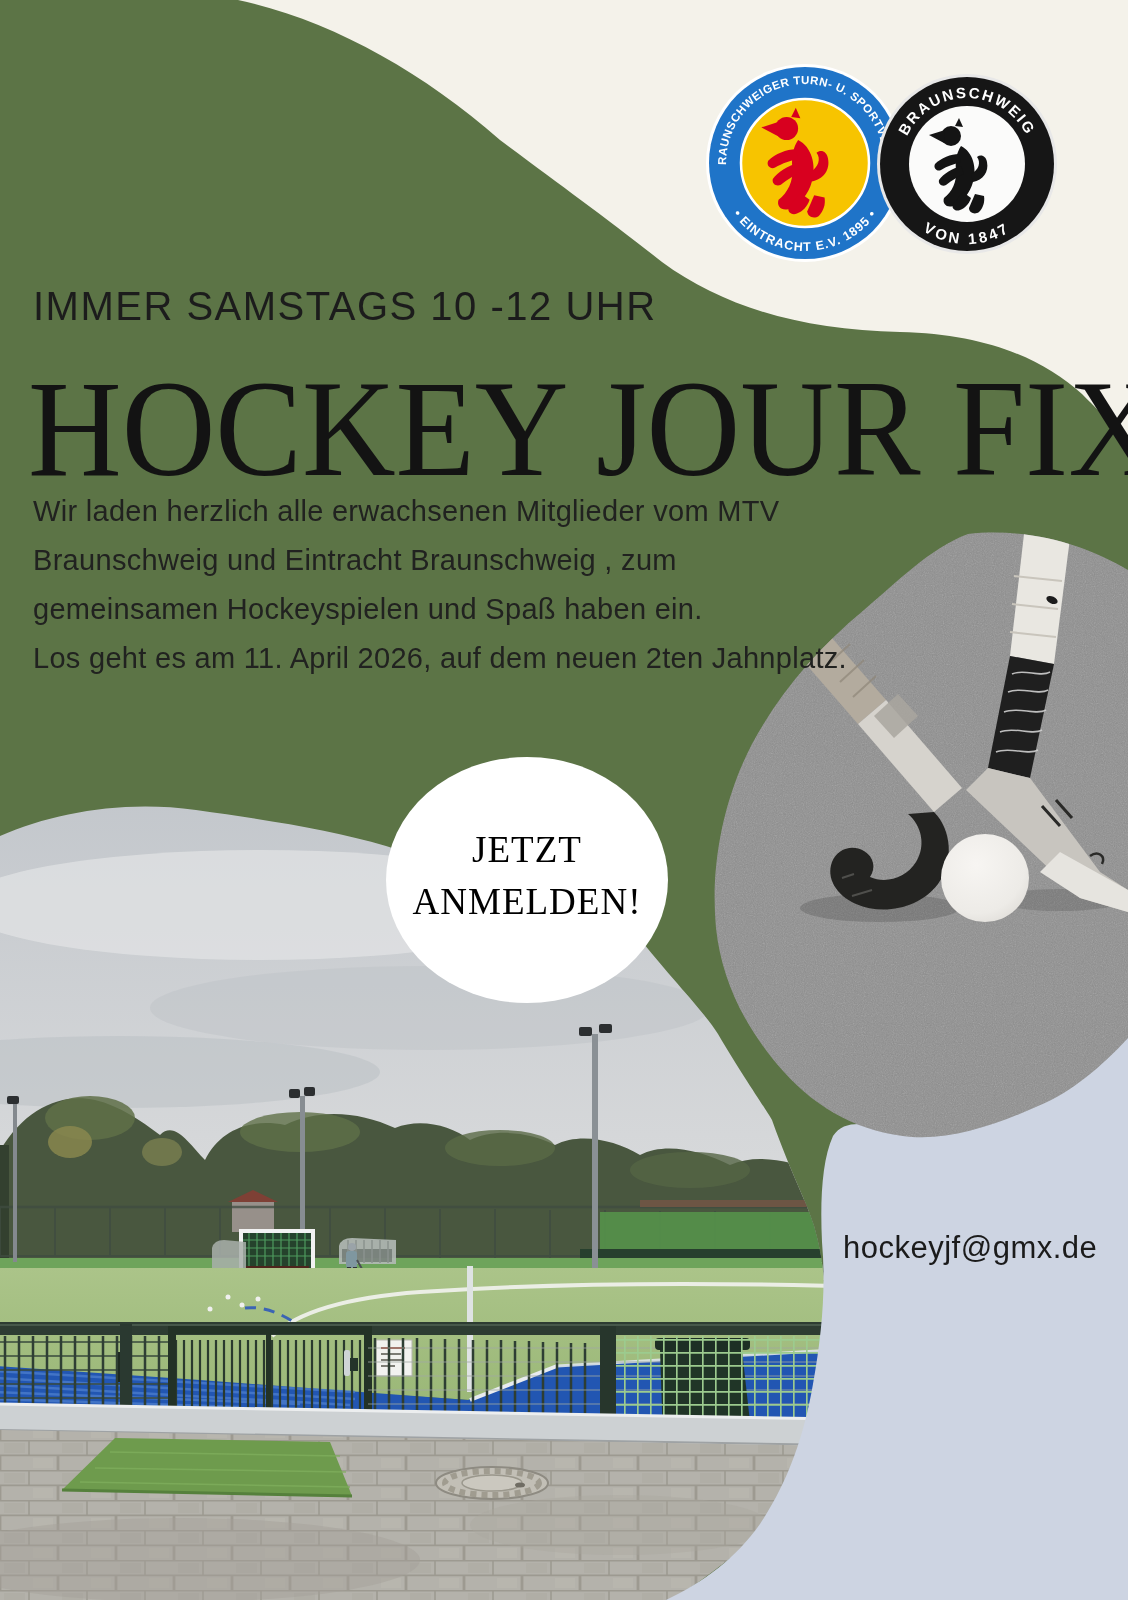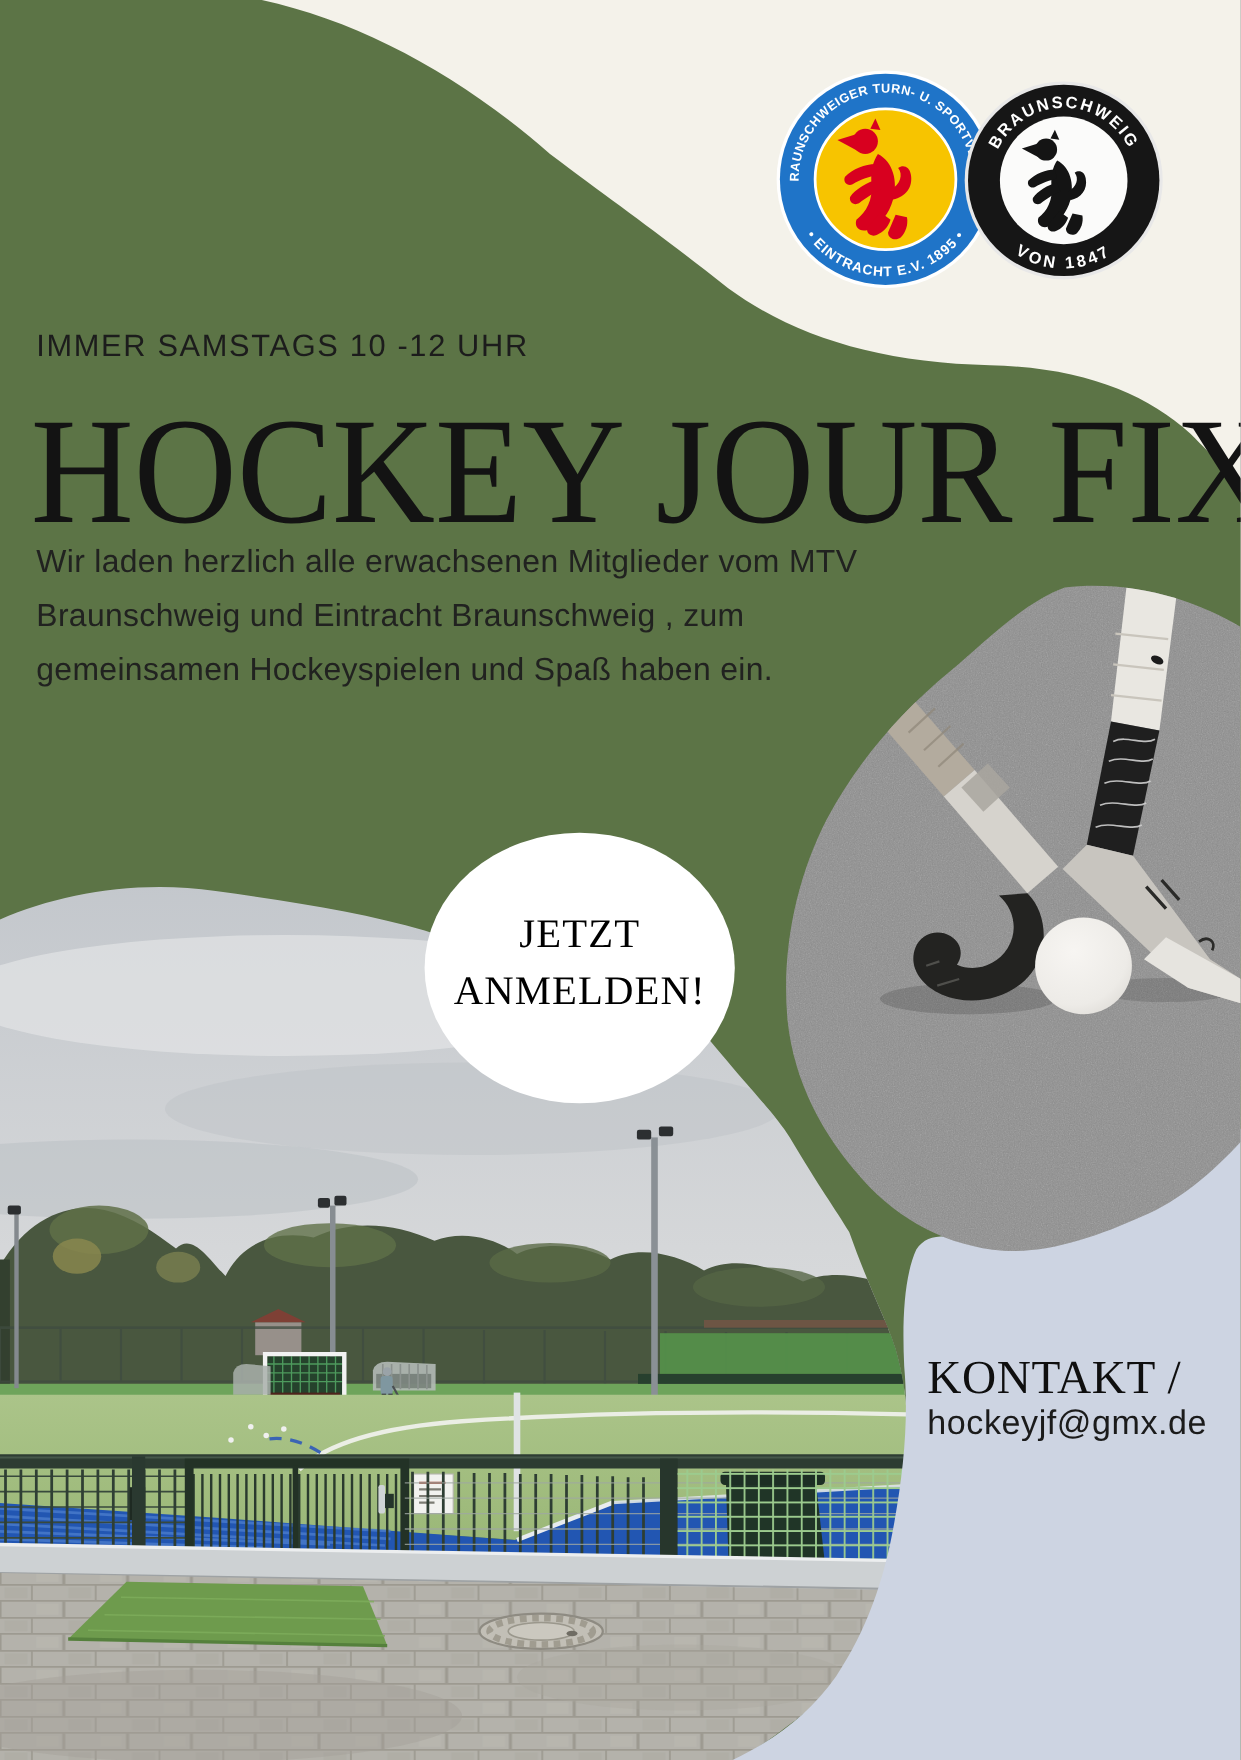--- a/index.html
+++ b/index.html
@@ -4,21 +4,21 @@
 <style>
   html,body{margin:0;padding:0;background:#888;}
   .poster{
     position:relative;width:1128px;height:1600px;overflow:hidden;
     background:#f4f2ea;font-family:"Liberation Sans",sans-serif;
     margin:0 auto;
   }
   .poster svg.art{position:absolute;left:0;top:0;z-index:0;}
   .txt{position:absolute;z-index:3;color:#1a1a1a;}
   .schedule{
-    left:33px;top:299px;font-size:28px;letter-spacing:1.5px;
+    left:33px;top:284px;font-size:40px;letter-spacing:1.5px;
     color:#1c1c1c;font-family:"Liberation Sans",sans-serif;white-space:nowrap;
   }
   .title{
     left:28px;top:349px;font-family:"Liberation Serif",serif;
     font-size:138px;letter-spacing:0px;color:#131313;white-space:nowrap;
     transform:scaleX(0.94);transform-origin:left top;font-weight:400;
   }
   .para{left:33px;top:487px;width:830px;}
   .para .pline{
     font-size:29px;line-height:49px;color:#212220;letter-spacing:0.3px;
@@ -326,26 +326,26 @@
 </svg>
 
   <div class="txt schedule">IMMER SAMSTAGS 10 -12 UHR</div>
 
   <div class="txt title">HOCKEY JOUR FIXE</div>
 
   <div class="txt para">
     <div class="pline">Wir laden herzlich alle erwachsenen Mitglieder vom MTV</div>
     <div class="pline">Braunschweig und Eintracht Braunschweig , zum</div>
     <div class="pline">gemeinsamen Hockeyspielen und Spaß haben ein.</div>
+    <div class="pline">Los geht es am 11. April 2026, auf dem neuen 2ten Jahnplatz.</div>
   </div>
 
 
   <div class="txt cta">
     <div>JETZT</div>
     <div>ANMELDEN!</div>
   </div>
 
   <div class="txt contact">
-    <div class="chead">KONTAKT /</div>
     <div class="cmail">hockeyjf@gmx.de</div>
   </div>
 
 </div>
 
 </body></html>

